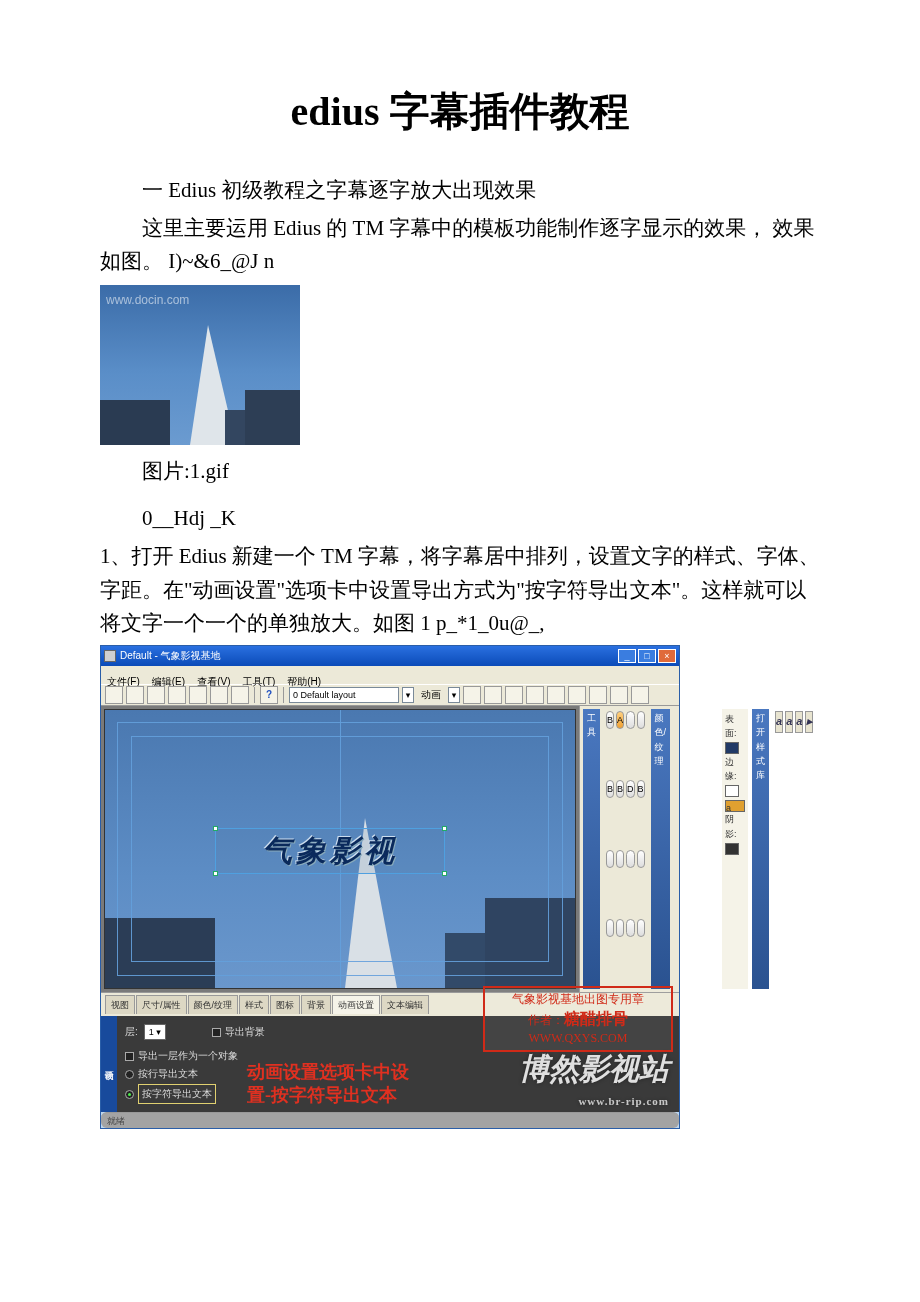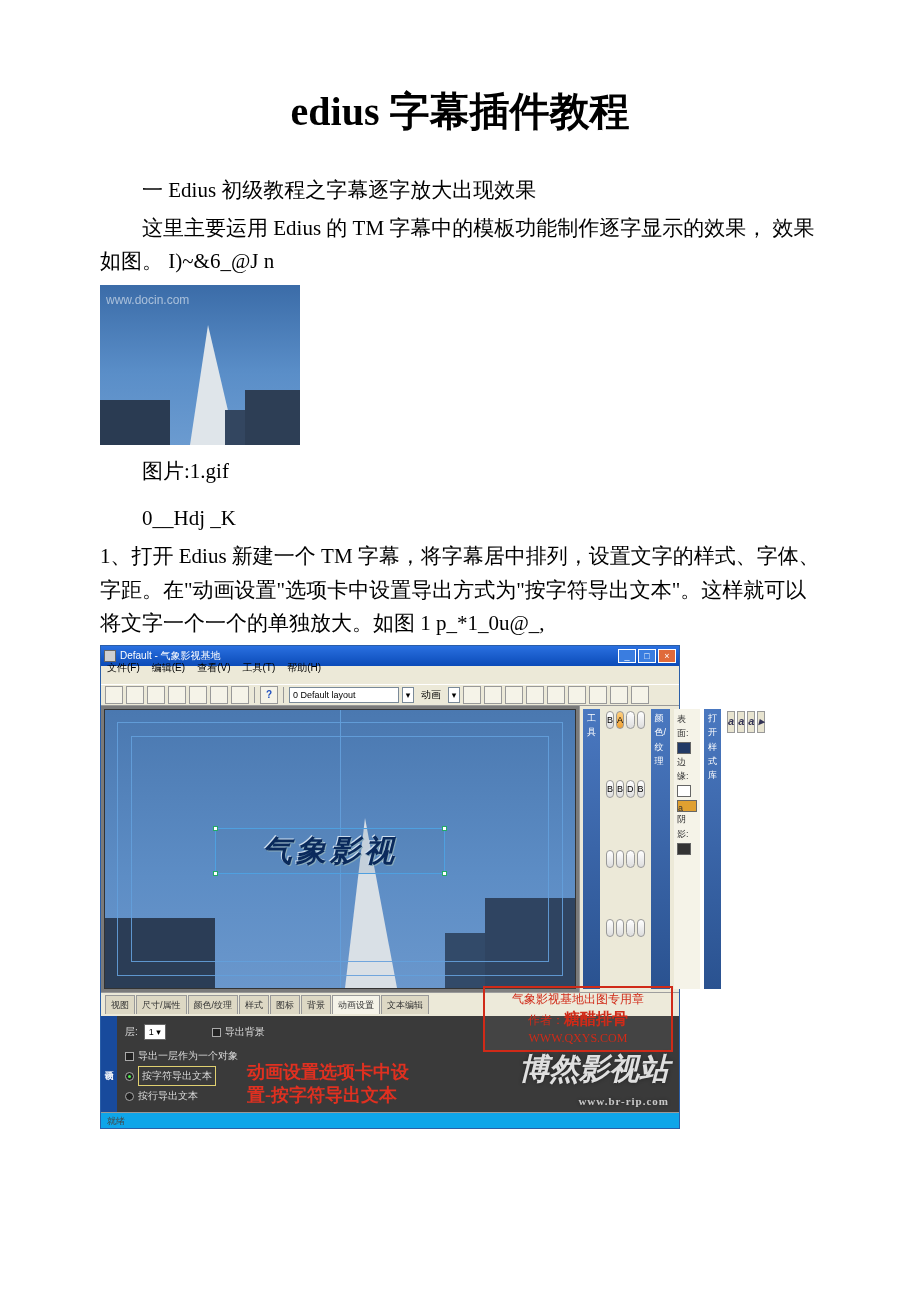--- a/index.html
+++ b/index.html
@@ -56,21 +56,21 @@
   .titlebar {
     height:20px; background: linear-gradient(to bottom,#2a70e0,#0b4bb8);
     display:flex; align-items:center; justify-content:space-between;
     padding:0 3px; color:#fff; font-size:10px;
   }
   .titlebar .tb-left{display:flex;align-items:center;gap:4px;}
   .winicon{width:12px;height:12px;background:#d0d0d0;border:1px solid #666;}
   .wbtns{display:flex;gap:2px;}
   .wbtn{width:18px;height:14px;display:flex;align-items:center;justify-content:center;border:1px solid #fff;background:#3a7de0;font-size:9px;color:#fff;}
   .wbtn.close{background:#e06a3a;}
-  .menubar{height:18px;background:#ece9d8;display:flex;align-items:flex-end;gap:12px;padding:8px 6px;font-size:10px;color:#000;}
+  .menubar{height:18px;background:#ece9d8;display:flex;align-items:flex-start;gap:12px;padding:8px 6px;font-size:10px;color:#000;}
   .toolbar1{height:22px;background:#ece9d8;border-top:1px solid #fff;border-bottom:1px solid #999;display:flex;align-items:center;gap:3px;padding:0 4px;}
   .tbtn{width:18px;height:18px;border:1px solid #999;background:#f5f3e8;}
   .tbsep{width:1px;height:16px;background:#999;margin:0 2px;}
   .tdrop{height:16px;border:1px solid #7a8a99;background:#fff;font-size:9px;padding:0 3px;display:flex;align-items:center;}
   .mainrow{display:flex;}
   .canvas-area{flex:1;background:#7a7a7a;padding:3px;}
   .canvas{
     width:100%; height:280px; position:relative; overflow:hidden;
     background: linear-gradient(to bottom,#4a78b0 0%,#5d8dc5 60%,#6a97cc 100%);
     border:1px solid #333;
@@ -93,21 +93,21 @@
   .textbox-label{
     font-family:"KaiTi","STKaiti",serif; font-size:30px; font-style:italic;
     color:#0a2a5c; text-shadow:1px 1px 0 #8ab, -1px -1px 0 #cde;
     letter-spacing:4px; font-weight:bold;
   }
   .rightpanel{width:100px;background:#ece9d8;border-left:1px solid #999;padding:3px;display:flex;flex-direction:row;gap:4px;}
   .panel-head{background:linear-gradient(to bottom,#4a78c0,#2a5290);color:#fff;font-size:9px;padding:2px 4px;}
   .btn-grid{display:grid;grid-template-columns:repeat(4,1fr);gap:2px;padding:2px;}
   .rbtn{height:18px;border:1px solid #999;border-radius:9px;background:linear-gradient(#fff,#ddd);font-size:9px;display:flex;align-items:center;justify-content:center;}
   .rbtn.orange{background:linear-gradient(#ffd080,#f0a030);}
-  .panel-body{background:#f5f3e8;padding:3px;font-size:9px;color:#333;}
+  .panel-body{background:#f5f3e8;padding:3px;font-size:9px;color:#333;margin-left:48px;}
   .swatch{display:inline-block;width:14px;height:12px;border:1px solid #666;vertical-align:middle;}
   .style-row{display:flex;gap:2px;padding:2px;}
   .style-btn{flex:1;height:22px;border:1px solid #999;background:#e8e4d0;display:flex;align-items:center;justify-content:center;font-size:11px;font-weight:bold;font-style:italic;color:#335;}
 
   .tabbar{background:#ece9d8;border-top:1px solid #999;padding:2px 4px;font-size:9px;color:#333;display:flex;gap:1px;}
   .tab{padding:2px 5px;border:1px solid #999;border-bottom:none;background:#ddd8c4;}
   .tab.deco{background:#f5f3e8;}
 
   .bottom-area{display:flex;background:#333;min-height:90px;position:relative;}
   .vtab{width:16px;background:#184a9c;color:#fff;writing-mode:vertical-rl;text-orientation:upright;font-size:9px;display:flex;align-items:center;justify-content:center;padding:4px 0;}
@@ -132,21 +132,21 @@
     text-align:center; line-height:1.4;
   }
   .stamp .big{font-size:16px;font-weight:bold;}
   .watermark{
     position:absolute; right:10px; bottom:2px; font-size:30px;
     font-family:"KaiTi",serif; color:rgba(255,255,255,.85);
     font-style:italic; font-weight:bold;
     text-shadow:0 0 4px rgba(0,0,0,.4);
   }
   .watermark .wm-url{display:block;font-size:11px;font-style:normal;letter-spacing:1px;opacity:.85;text-align:right;}
-  .statusbar{height:16px;background:#0ea5e9;border-top:1px solid #999;font-size:9px;color:#444;padding:1px 6px;}
+  .statusbar{height:16px;background:#a3a3a3;border-top:1px solid #999;font-size:9px;color:#444;padding:1px 6px;border-radius:6px;}
 
   .img1-watermark{position:absolute;top:6px;left:6px;font-size:12px;color:rgba(255,255,255,.55);font-family:Arial;}
 </style>
 </head>
 <body>
 
 <h1 class="title">edius 字幕插件教程</h1>
 
 <p class="para">一 Edius 初级教程之字幕逐字放大出现效果</p>
 
@@ -291,26 +291,26 @@
         <span style="margin-left:40px;" class="radio-row">
           <span class="checkbox"></span>
           <span>导出背景</span>
         </span>
       </div>
       <div class="radio-row">
         <span class="checkbox"></span>
         <span>导出一层作为一个对象</span>
       </div>
       <div class="radio-row">
+        <span class="radio"></span>
+        <span>按行导出文本</span>
+      </div>
+      <div class="radio-row">
         <span class="radio sel"></span>
         <span class="boxed">按字符导出文本</span>
-      </div>
-      <div class="radio-row">
-        <span class="radio"></span>
-        <span>按行导出文本</span>
       </div>
 
       <div class="red-anno">
         <div>动画设置选项卡中设</div>
         <div>置-按字符导出文本</div>
       </div>
 
       <div class="stamp">
         <div>气象影视基地出图专用章</div>
         <div><span>作者：</span><span class="big">糖醋排骨</span></div>

